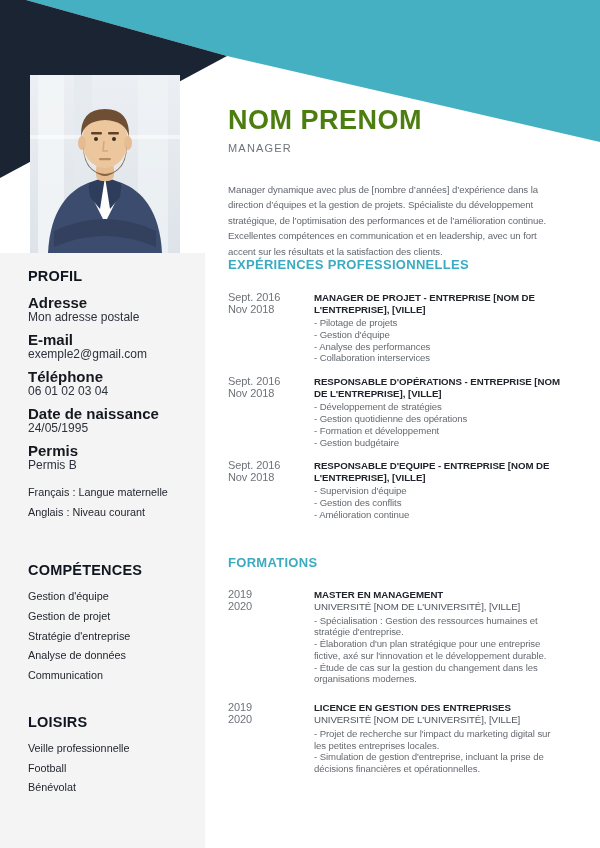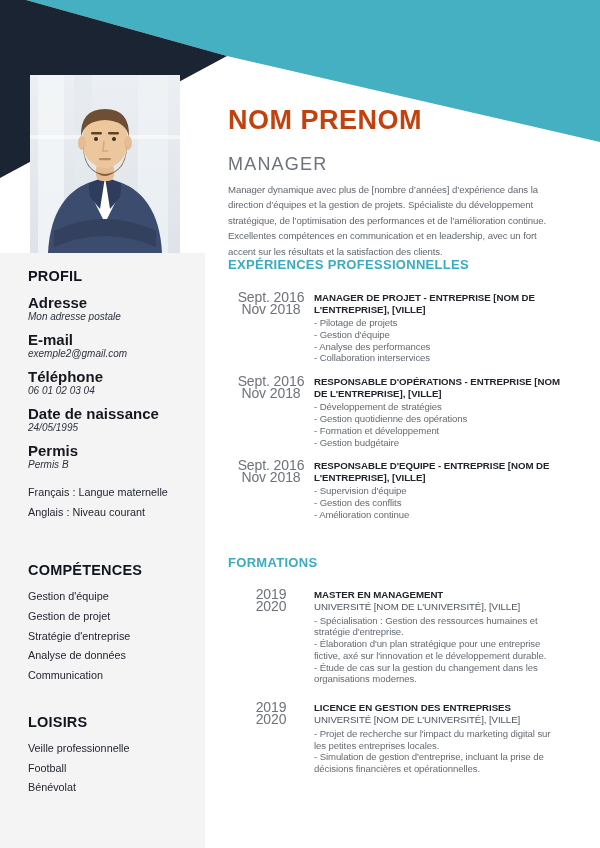--- a/index.html
+++ b/index.html
@@ -29,46 +29,46 @@
     overflow:hidden;
   }
   .photo svg { display:block; }
   .side-section { position:absolute; left:28px; width:168px; }
   .side-heading {
     font-size:14.5px; font-weight:800; color:#10161f;
     letter-spacing:0.2px; margin-bottom:12px;
   }
   .side-group { margin-bottom:9px; }
   .side-label { font-size:15px; font-weight:bold; color:#15191f; line-height:14px; }
-  .side-value { font-size:10px; color:#2d323c; line-height:14px;font-style:italic; }
+  .side-value { font-size:12px; color:#2d323c; line-height:14px; }
   .side-item { font-size:10.8px; color:#23272f; line-height:13px; margin-bottom:6.5px; }
   .side-item-sp { margin-bottom:6.5px; }
   .comp .side-item { margin-bottom:6.8px; }
   
   .main-el { position:absolute; left:228px; }
   .name {
-    top:104px; font-size:27px; font-weight:800; color:#c2410c;
+    top:104px; font-size:27px; font-weight:800; color:#4d7c0f;
     letter-spacing:0.5px; line-height:32px;
   }
-  .role { top:154px; font-size:18px; color:#6d727b; letter-spacing:1.2px; }
+  .role { top:142px; font-size:11px; color:#6d727b; letter-spacing:1.2px; }
   .summary {
     top:182px; width:334px; font-size:9.6px; line-height:15.4px;
     color:#63686f; letter-spacing:-0.1px;
   }
   .section-heading {
     font-size:13px; font-weight:800; color:#3aabc0; letter-spacing:0.3px;text-align:center;
   }
   .exp-heading { top:257px; }
   .form-heading { top:555px; }
   .entries { width:334px; }
   .jobs { top:292px; }
   .edus { top:589px; }
   .entry { display:grid; grid-template-columns:86px 248px; margin-bottom:12px; }
   .edus .entry { margin-bottom:17px; }
-  .entry-dates { font-size:14px; line-height:11.8px; color:#6e737a; letter-spacing:-0.1px;text-align:center; }
+  .entry-dates { font-size:11px; line-height:11.8px; color:#6e737a; letter-spacing:-0.1px; }
   .entry-title {
     font-size:9.7px; font-weight:bold; color:#20242c; line-height:11.5px;
     letter-spacing:-0.05px;
   }
   .entry-school { font-size:9.7px; color:#4e545c; line-height:12px; letter-spacing:-0.1px; }
   .entry-bullets { margin-top:2px; }
   .bullet { font-size:9.6px; color:#666b71; line-height:11.8px; letter-spacing:-0.1px; }
 </style>
 </head>
 <body>

